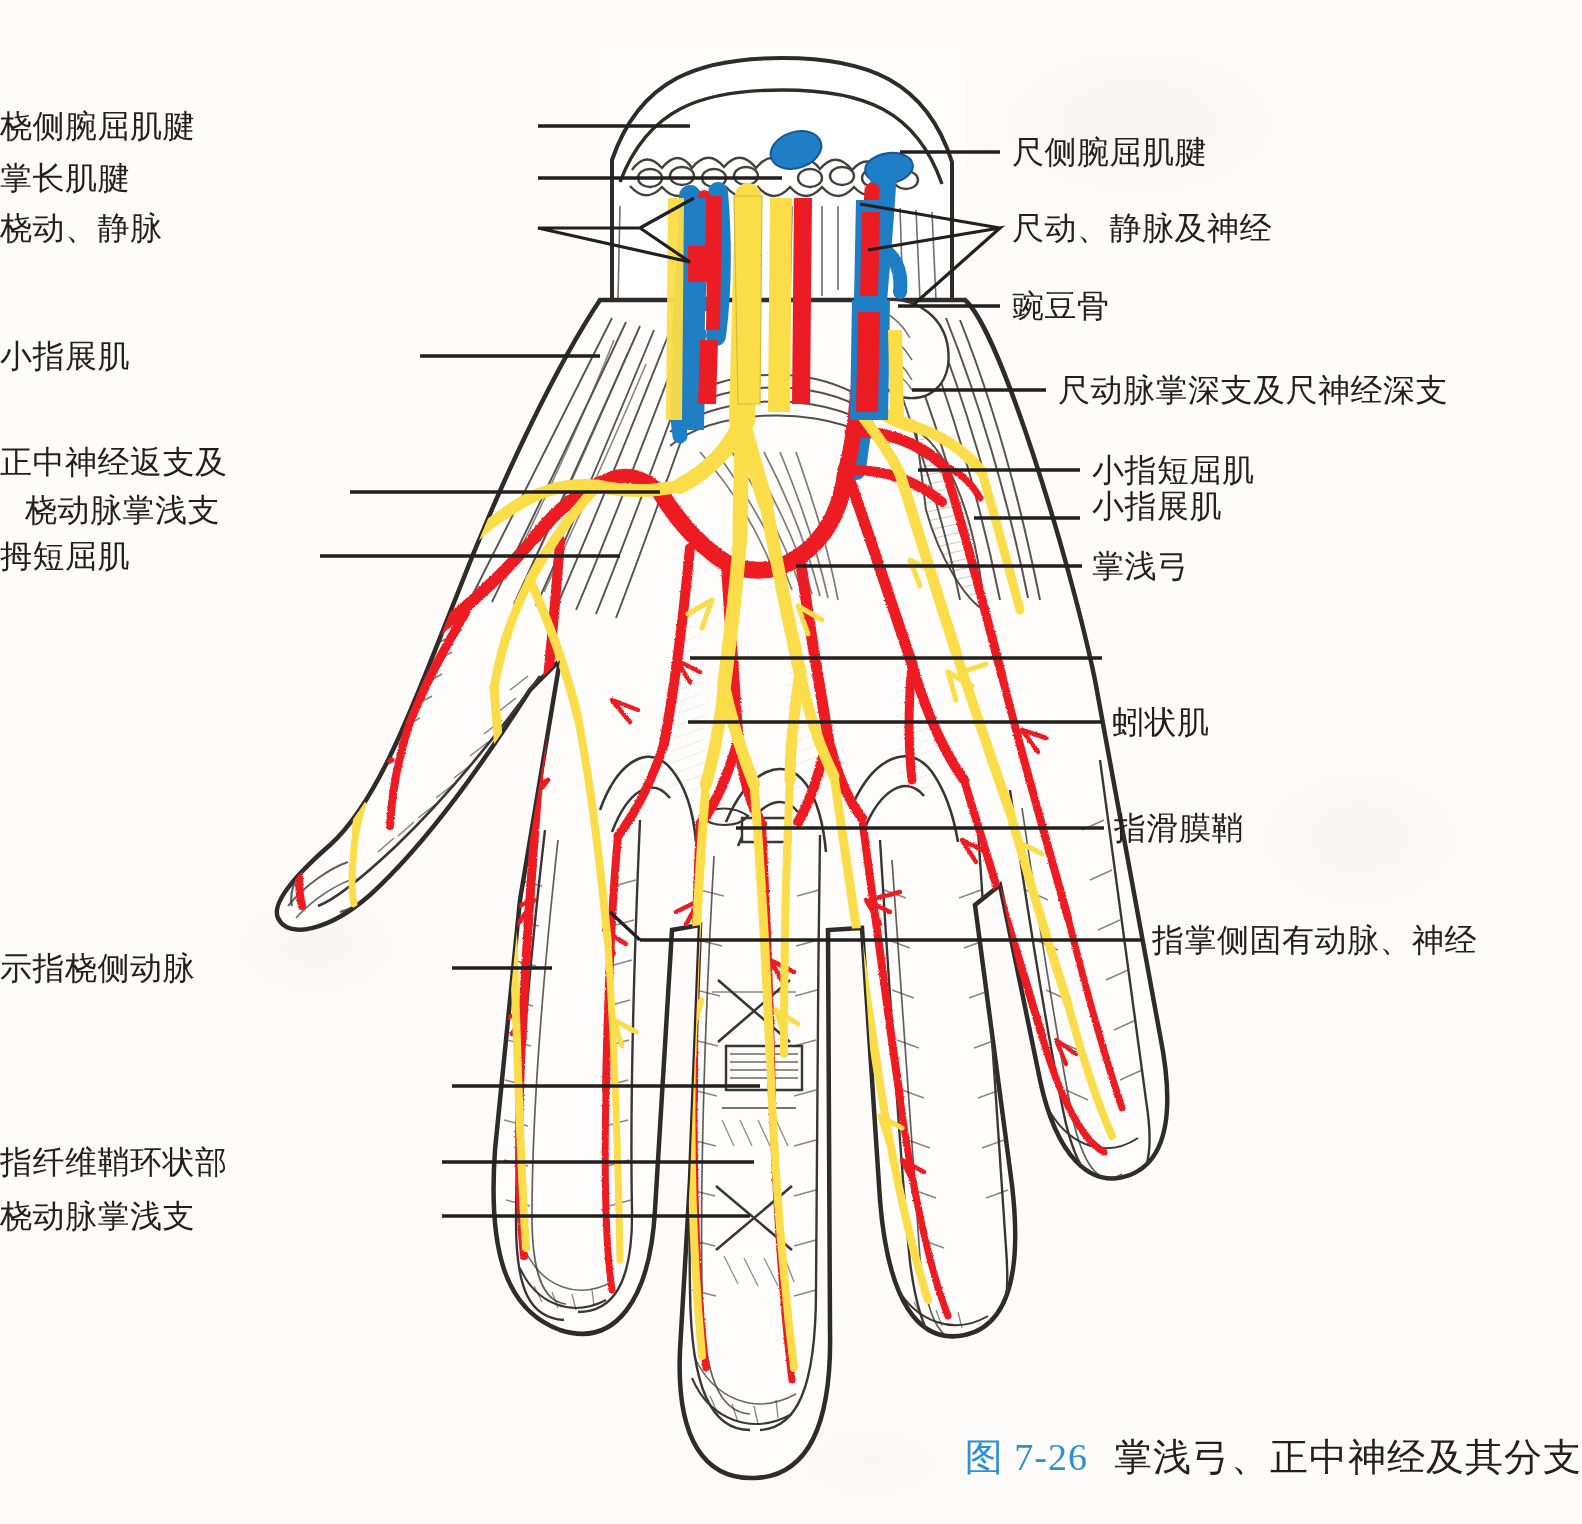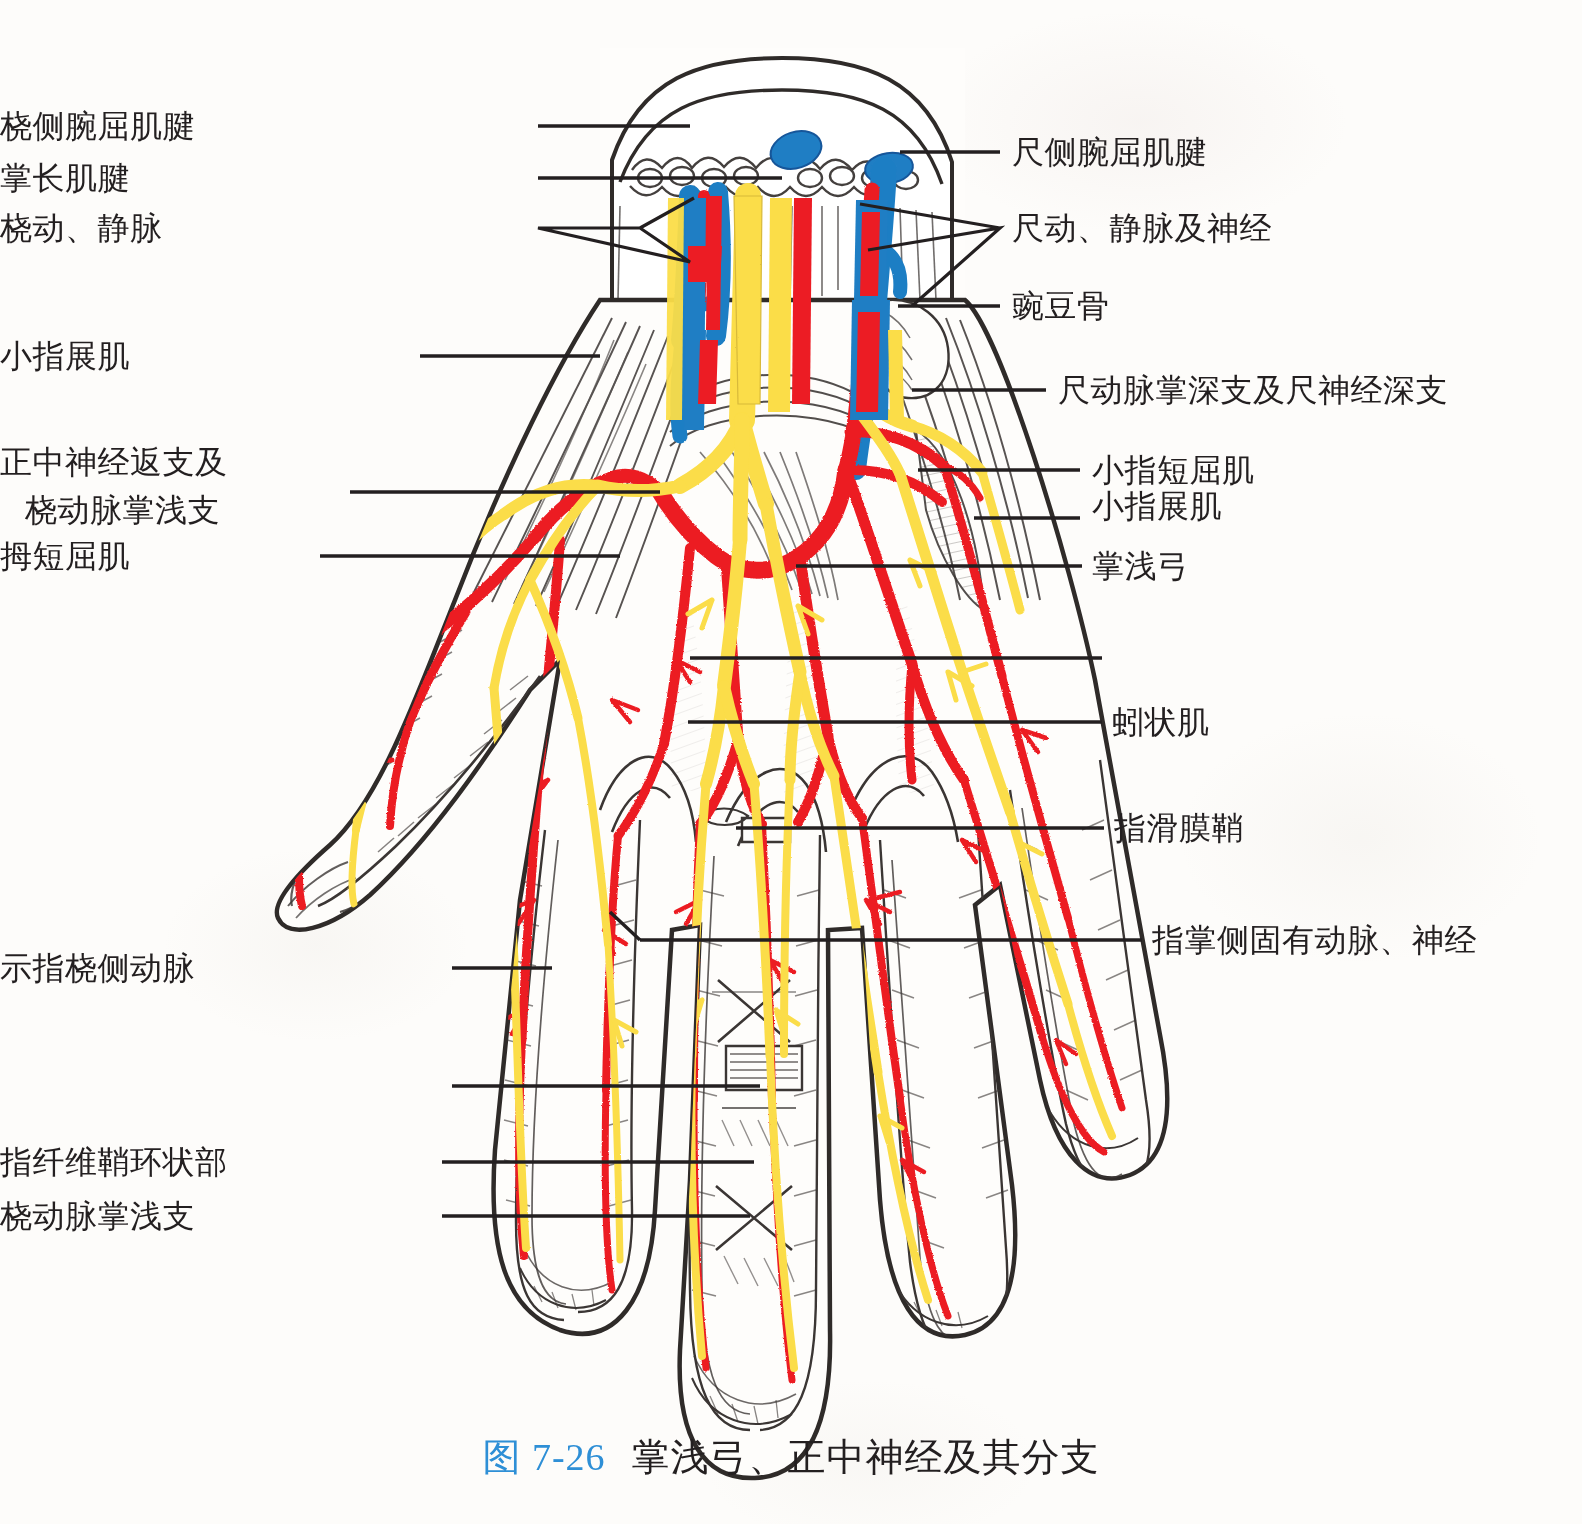--- a/index.html
+++ b/index.html
@@ -33,21 +33,21 @@
     line-height:1.26;
     white-space:pre;
     letter-spacing:.5px;
   }
   .lbl.r{text-align:left;}
   .lbl.l{text-align:right;}
 
   #caption{
     position:absolute;
     left:0; top:1432px; width:1582px;
-    text-align:center;
+    text-align:right;
     font-size:38px;
     letter-spacing:1px;
     color:#231f20;
   }
   #caption .num{color:#2e8fd6;margin-right:26px;}
 </style>
 </head>
 <body>
 
 <div id="page">

